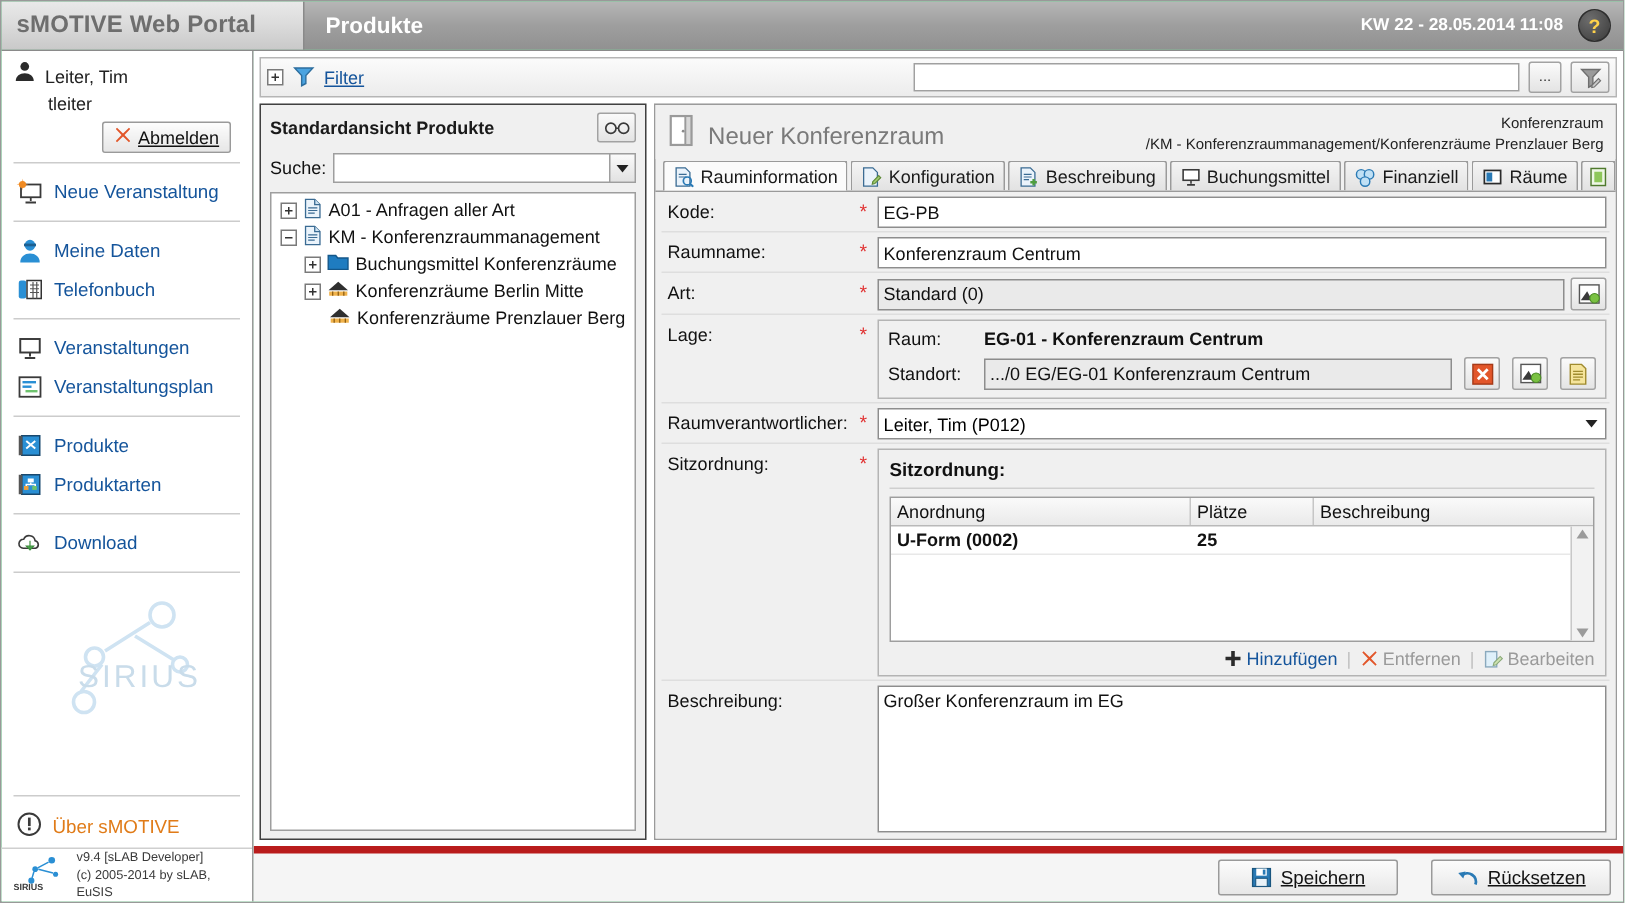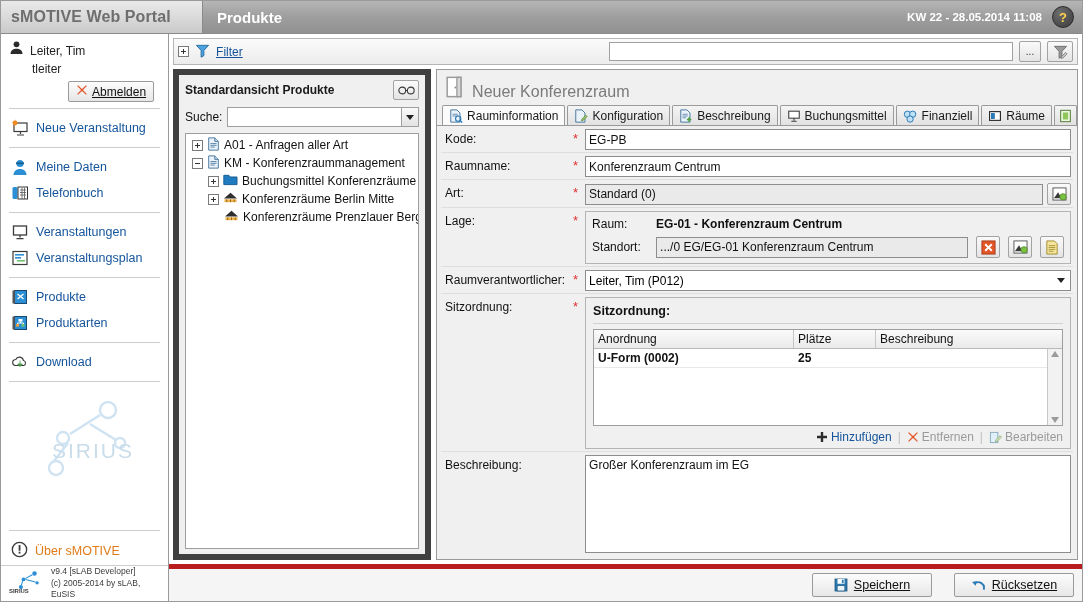--- a/index.html
+++ b/index.html
@@ -146,21 +146,21 @@
     border: 1px solid #a2a2a2; border-radius: 2px;
     display: flex; align-items: center; justify-content: center;
     font-size: 10px; color: #333; cursor: pointer;
   }
 
   .content-row { flex: 1; display: flex; padding: 4px; gap: 5px; min-height: 0; }
 
   
   .tree-panel {
     width: 258px;
-    border: 6px solid #404040;
+    border: 1px solid #404040;
     background: #f0f0f0;
     display: flex; flex-direction: column;
     padding: 5px 6px;
   }
   .tree-head { display: flex; align-items: center; justify-content: space-between; }
   .tree-title { font-weight: bold; font-size: 12px; color: #1a1a1a; }
   .glasses-btn {
     width: 26px; height: 20px;
     background: linear-gradient(to bottom, #fafafa, #e4e4e4);
     border: 1px solid #a2a2a2; border-radius: 2px;
@@ -644,20 +644,24 @@
           <div class="detail-head">
             <div class="detail-title">
               <span>
                 <svg width="19" height="22" viewBox="0 0 20 24">
                   <rect x="2" y="1.5" width="15" height="21" fill="#fff" stroke="#9a9a9a" stroke-width="1.6"></rect>
                   <rect x="12.6" y="1.5" width="4.4" height="21" fill="#d8d8d8" stroke="#9a9a9a" stroke-width="1.4"></rect>
                   <circle cx="11" cy="12.5" r="1" fill="#8a8a8a"></circle>
                 </svg>
               </span>
               <span class="detail-title-text">Neuer Konferenzraum</span>
+            </div>
+            <div class="detail-path">
+              <div>Konferenzraum</div>
+              <div>/KM - Konferenzraummanagement/Konferenzräume Prenzlauer Berg</div>
             </div>
           </div>
 
           <div class="tabs">
             <div class="tab active">
               <svg width="14" height="14" viewBox="0 0 16 16">
                 <path d="M2 1h7l3.5 3.5V15H2z" fill="#eaf3fb" stroke="#3a6b93" stroke-width="1"></path>
                 <g stroke="#3a6b93" stroke-width=".8">
                     <path d="M4 6h6M4 8h6"></path>
                   </g>

